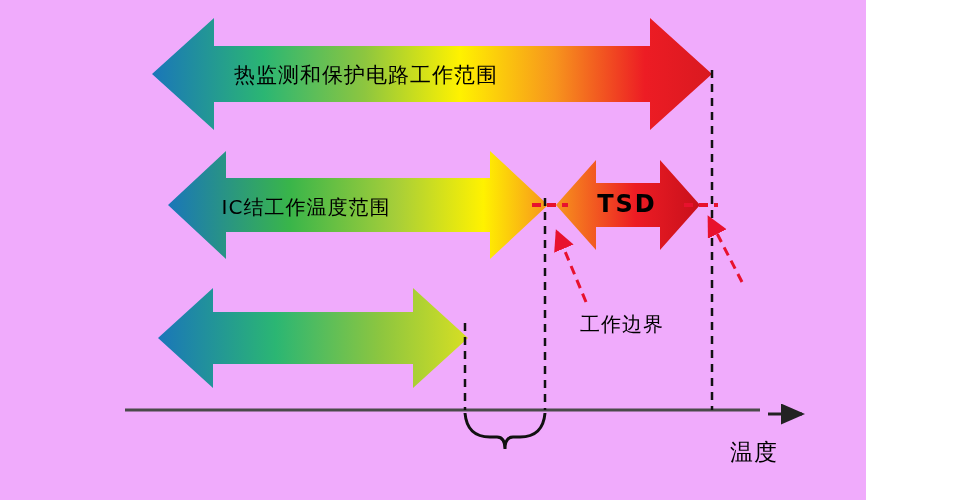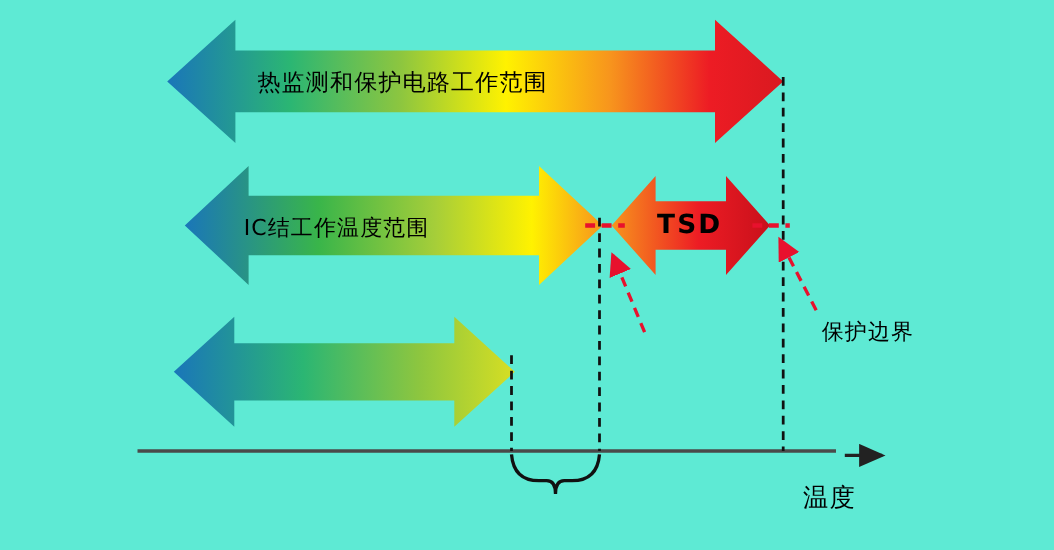--- a/index.html
+++ b/index.html
@@ -1,19 +1,19 @@
 <!DOCTYPE html>
 <html><head>
 <meta charset="utf-8">
 <style>
   html,body{margin:0;padding:0;background:#fff;}
   .stage{
     position:relative;
-    width:958px;height:500px;
-    background:#5eead4;
+    width:866px;height:500px;
+    background:#f0abfc;
     overflow:hidden;
     font-family:"DejaVu Sans","Liberation Sans",sans-serif;
   }
   .stage svg{position:absolute;left:0;top:0;}
   .lbl{
     position:absolute;
     color:#000;
     white-space:nowrap;
     transform:translateX(-50%);
     letter-spacing:1px;
@@ -93,19 +93,19 @@
     <path d="M465,413 Q467,437 490,437 L497,437 Q505,437 505,449 Q505,437 513,437 L520,437 Q543,437 545,413" fill="none" stroke="#111" stroke-width="3"></path>
   </svg>
 
   <div class="lbl lbl-thermal">热监测和保护电路工作范围</div>
 
   <div class="lbl lbl-ic">IC结工作温度范围</div>
 
   <div class="lbl lbl-tsd">TSD</div>
 
 
+  <div class="lbl lbl-working">工作边界</div>
 
-  <div class="lbl lbl-protect">保护边界</div>
 
   <div class="lbl lbl-axis">温度</div>
 
 
 </div>
 
 </body></html>

